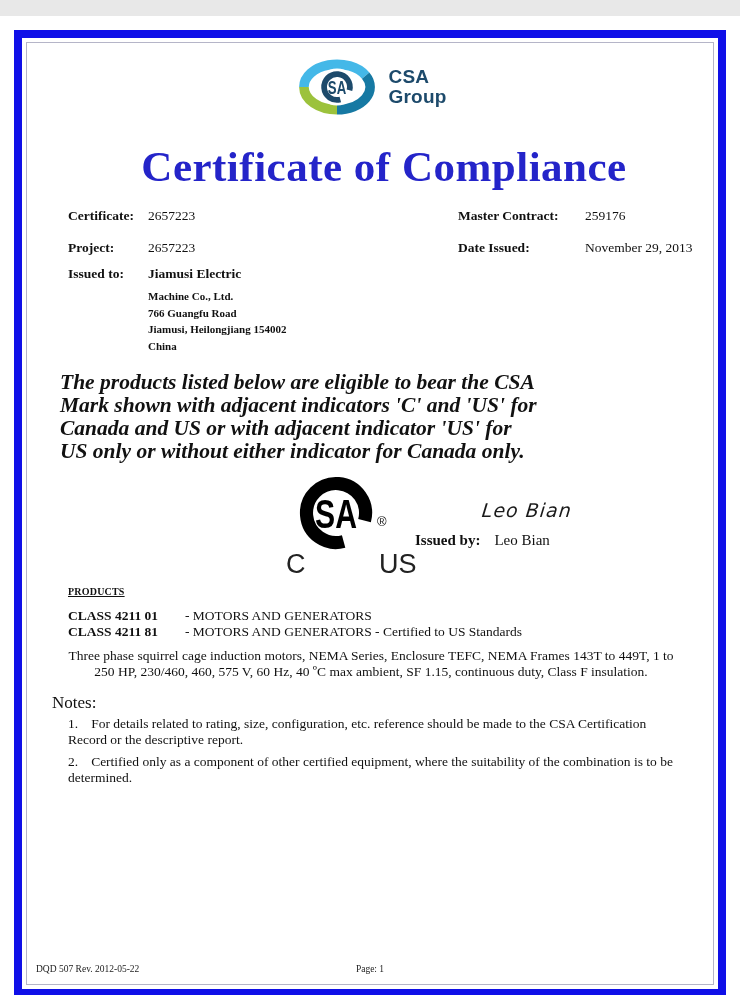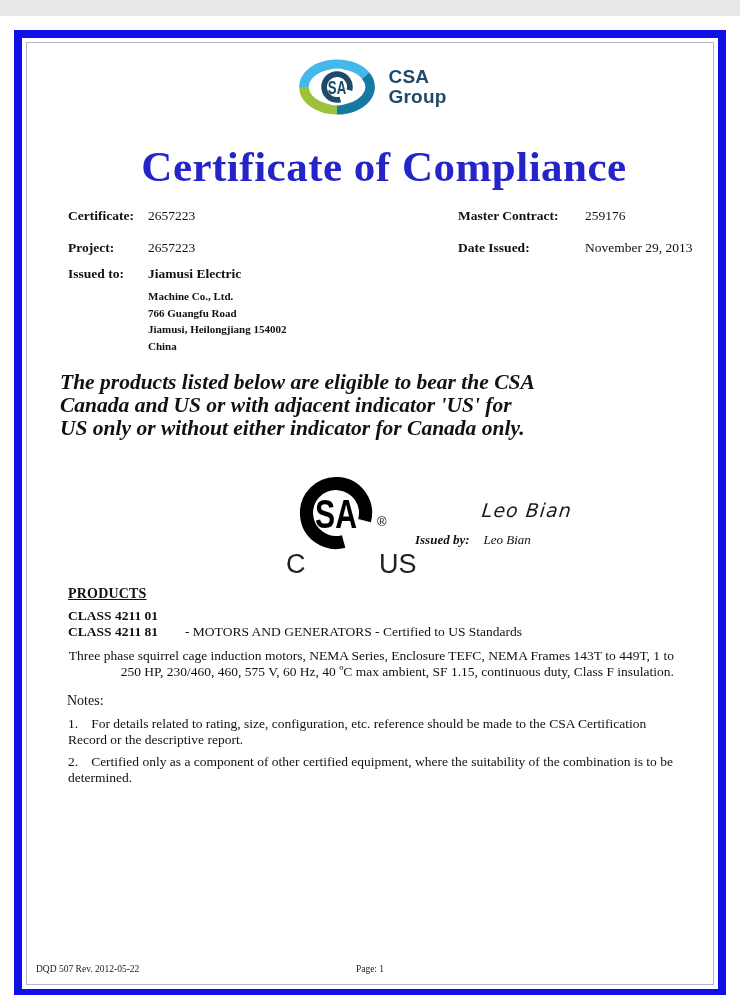--- a/index.html
+++ b/index.html
@@ -26,30 +26,30 @@
   .address{position:absolute;left:148px;top:272px;font-size:11px;font-weight:bold;line-height:16.5px;}
 
   .statement{position:absolute;top:355px;left:60px;right:60px;text-align:left;
     font-size:21.5px;font-weight:bold;font-style:italic;line-height:23px;}
 
   .mark-block{position:absolute;left:283px;top:456px;width:146px;height:108px;}
 
   .signature{position:absolute;left:452px;top:483px;width:150px;text-align:center;
     font-family:"DejaVu Sans",sans-serif;font-style:italic;font-size:19px;
     transform:skewX(-6deg);letter-spacing:1px;color:#1a1a1a;}
-  .issued-by{position:absolute;left:415px;top:516px;font-size:13px;white-space:nowrap;font-style:italic;}
+  .issued-by{position:absolute;left:415px;top:516px;font-size:15px;white-space:nowrap;}
   .issued-by b{margin-right:14px;}
 
-  .products-heading{position:absolute;left:68px;top:570px;font-size:14px;font-weight:bold;text-decoration:underline;letter-spacing:.2px;}
+  .products-heading{position:absolute;left:68px;top:570px;font-size:10px;font-weight:bold;text-decoration:underline;letter-spacing:.2px;}
   .class-code{position:absolute;left:68px;font-size:13.5px;font-weight:bold;white-space:nowrap;font-family:Liberation Serif, serif;}
   .class-desc{position:absolute;left:185px;font-size:13.5px;white-space:nowrap;}
 
-  .prod-desc{position:absolute;left:68px;width:606px;top:632px;font-size:13.5px;line-height:15.5px;text-align:right;}
+  .prod-desc{position:absolute;left:68px;width:606px;top:632px;font-size:13.5px;line-height:15.5px;text-align:center;}
 
-  .notes-heading{position:absolute;left:67px;top:677px;font-size:14px;}
+  .notes-heading{position:absolute;left:52px;top:677px;font-size:17px;}
   .note{position:absolute;left:68px;width:608px;font-size:13.5px;line-height:15.5px;}
   .note .num{margin-right:13px;}
 
   .footer-left{position:absolute;left:36px;top:948px;font-size:9.5px;color:#222;}
   .footer-center{position:absolute;left:0;right:0;top:948px;text-align:center;font-size:9.5px;color:#222;}
 </style>
 </head>
 <body>
 
 <svg width="0" height="0" style="position:absolute">
@@ -98,20 +98,21 @@
 
   <div class="address">
     <div>Machine Co., Ltd.</div>
     <div>766 Guangfu Road</div>
     <div>Jiamusi, Heilongjiang 154002</div>
     <div>China</div>
   </div>
 
   <div class="statement">
     <div>The products listed below are eligible to bear the CSA</div>
+    <div>Mark shown with adjacent indicators 'C' and 'US' for</div>
     <div>Canada and US or with adjacent indicator 'US' for</div>
     <div>US only or without either indicator for Canada only.</div>
   </div>
 
   <div class="mark-block">
     <svg viewBox="0 0 146 108" width="146" height="108">
       <g transform="translate(12,0) scale(0.82)" color="#000000">
         <use href="#csa-monogram"></use>
       </g>
       <text x="94" y="54" font-family="Liberation Sans, sans-serif" font-size="13" fill="#111">®</text>
@@ -121,20 +122,21 @@
   </div>
 
   <div class="signature">Leo Bian</div>
   <div class="issued-by">
     <b>Issued by:</b><span>Leo Bian</span>
   </div>
 
   <div class="products-heading">PRODUCTS</div>
 
   <div class="class-code" style="top:592px">CLASS 4211 01</div>
+  <div class="class-desc" style="top:592px">- MOTORS AND GENERATORS</div>
   <div class="class-code" style="top:608px">CLASS 4211 81</div>
   <div class="class-desc" style="top:608px">- MOTORS AND GENERATORS - Certified to US Standards</div>
 
   <div class="prod-desc">Three phase squirrel cage induction motors, NEMA Series, Enclosure TEFC, NEMA Frames 143T to 449T, 1 to 250 HP, 230/460, 460, 575 V, 60 Hz, 40 ºC max ambient, SF 1.15, continuous duty, Class F insulation.</div>
 
   <div class="notes-heading">Notes:</div>
 
   <div class="note" style="top:700px">
     <span class="num">1.</span><span>For details related to rating, size, configuration, etc. reference should be made to the CSA Certification Record or the descriptive report.</span>
   </div>

